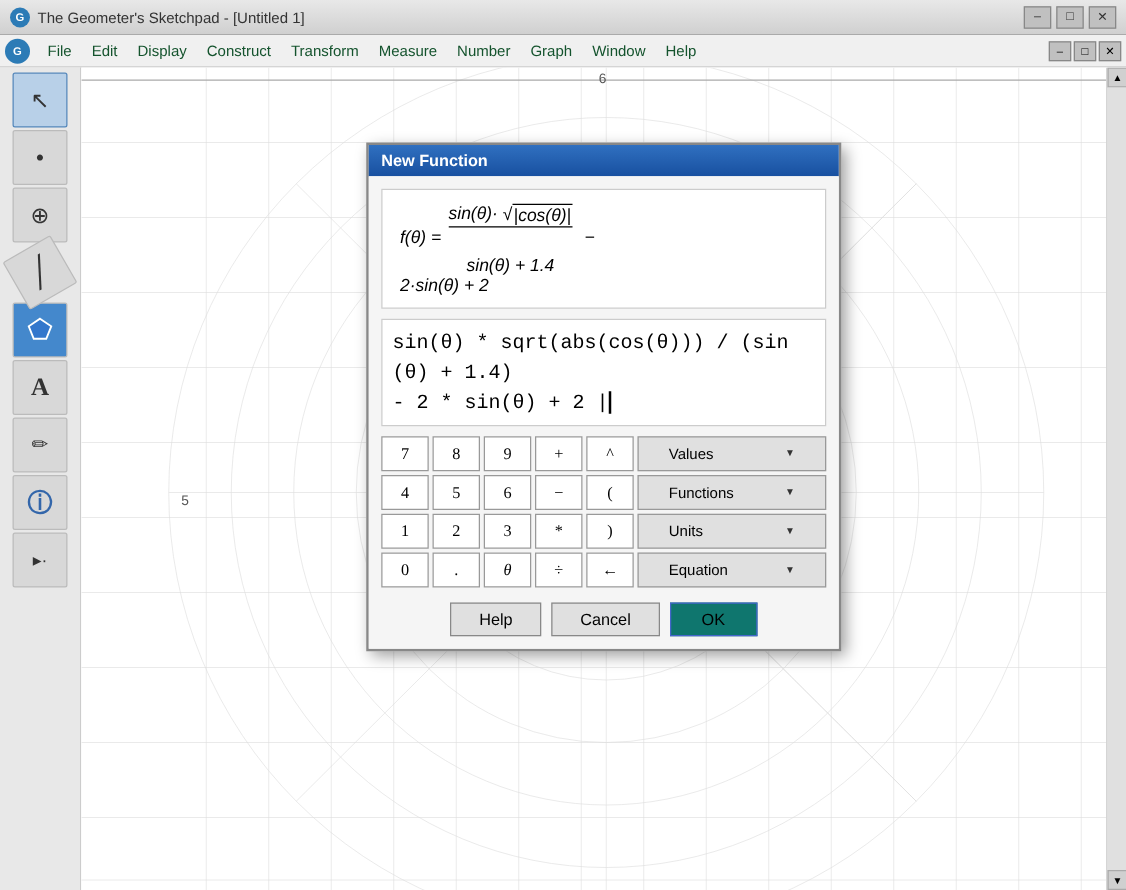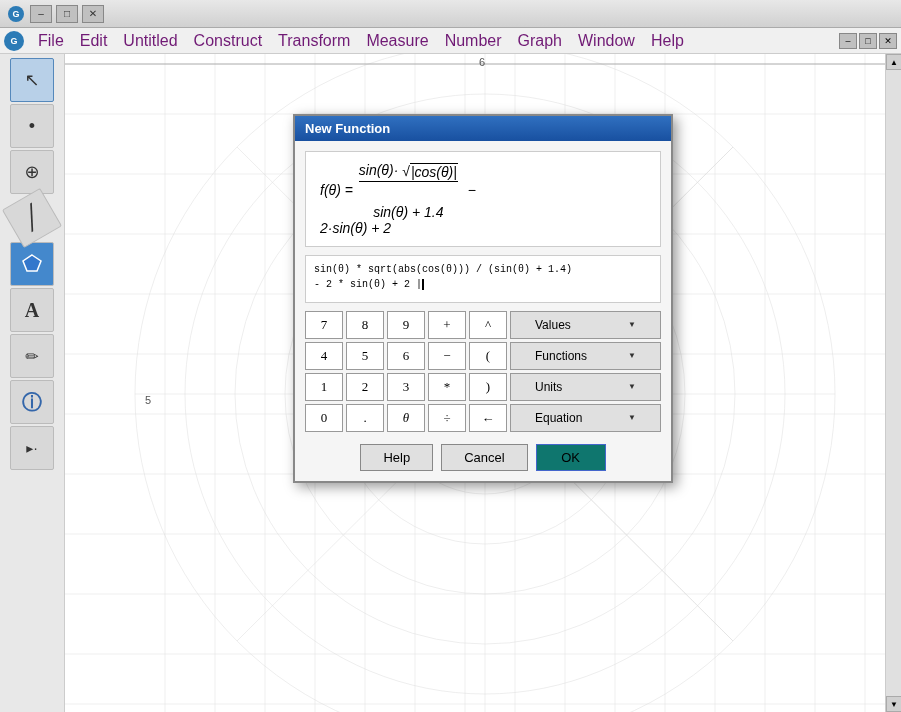--- a/index.html
+++ b/index.html
@@ -63,22 +63,22 @@
       width: 20px; height: 20px;
       background: #2c7bb6;
       border-radius: 50%;
       margin-right: 6px;
       font-size: 9px; color: white;
       display: flex; align-items: center; justify-content: center;
       font-weight: bold;
     }
     .menu-item {
       padding: 2px 8px;
-      font-size: 16px;
-      color: #701a75;
+      font-size: 12px;
+      color: #14532d;
       cursor: pointer;
       border-radius: 2px;
     }
     .menu-spacer { flex: 1; }
     .menu-controls {
       display: flex; gap: 2px; align-items: center;
     }
     .menu-ctrl-btn {
       width: 18px; height: 16px;
       background: #c0c0c0;
@@ -207,21 +207,21 @@
     .formula-den {
       padding-top: 1px;
       font-style: italic;
     }
 
     
     .expr-input {
       background: white;
       border: 1px solid #ccc;
       padding: 6px 8px;
-      font-size: 10px;
+      font-size: 16px;
       font-family: 'Courier New', monospace;
       min-height: 48px;
       margin-bottom: 8px;
       line-height: 1.5;
       word-break: break-all;
     }
     .calc-btn {
       background: white;
       border: 1px solid #999;
       padding: 5px 0;
@@ -269,32 +269,33 @@
       border-color: #4466cc;
     }
   </style>
 </head>
 <body>
 
 <div class="title-bar">
   <div class="title-bar-icon">
     <span>G</span>
   </div>
+  <span class="title-bar-text">The Geometer's Sketchpad - [Untitled 1]</span>
   <div class="title-bar-controls">
     <div class="title-btn">–</div>
     <div class="title-btn">□</div>
     <div class="title-btn close">✕</div>
   </div>
 </div>
 
 <div class="menu-bar">
   <div class="menu-bar-icon">G</div>
   <div class="menu-item">File</div>
   <div class="menu-item">Edit</div>
-  <div class="menu-item">Untitled</div>
+  <div class="menu-item">Display</div>
   <div class="menu-item">Construct</div>
   <div class="menu-item">Transform</div>
   <div class="menu-item">Measure</div>
   <div class="menu-item">Number</div>
   <div class="menu-item">Graph</div>
   <div class="menu-item">Window</div>
   <div class="menu-item">Help</div>
   <div class="menu-spacer"></div>
   <div class="menu-controls">
     <div class="menu-ctrl-btn">–</div>

